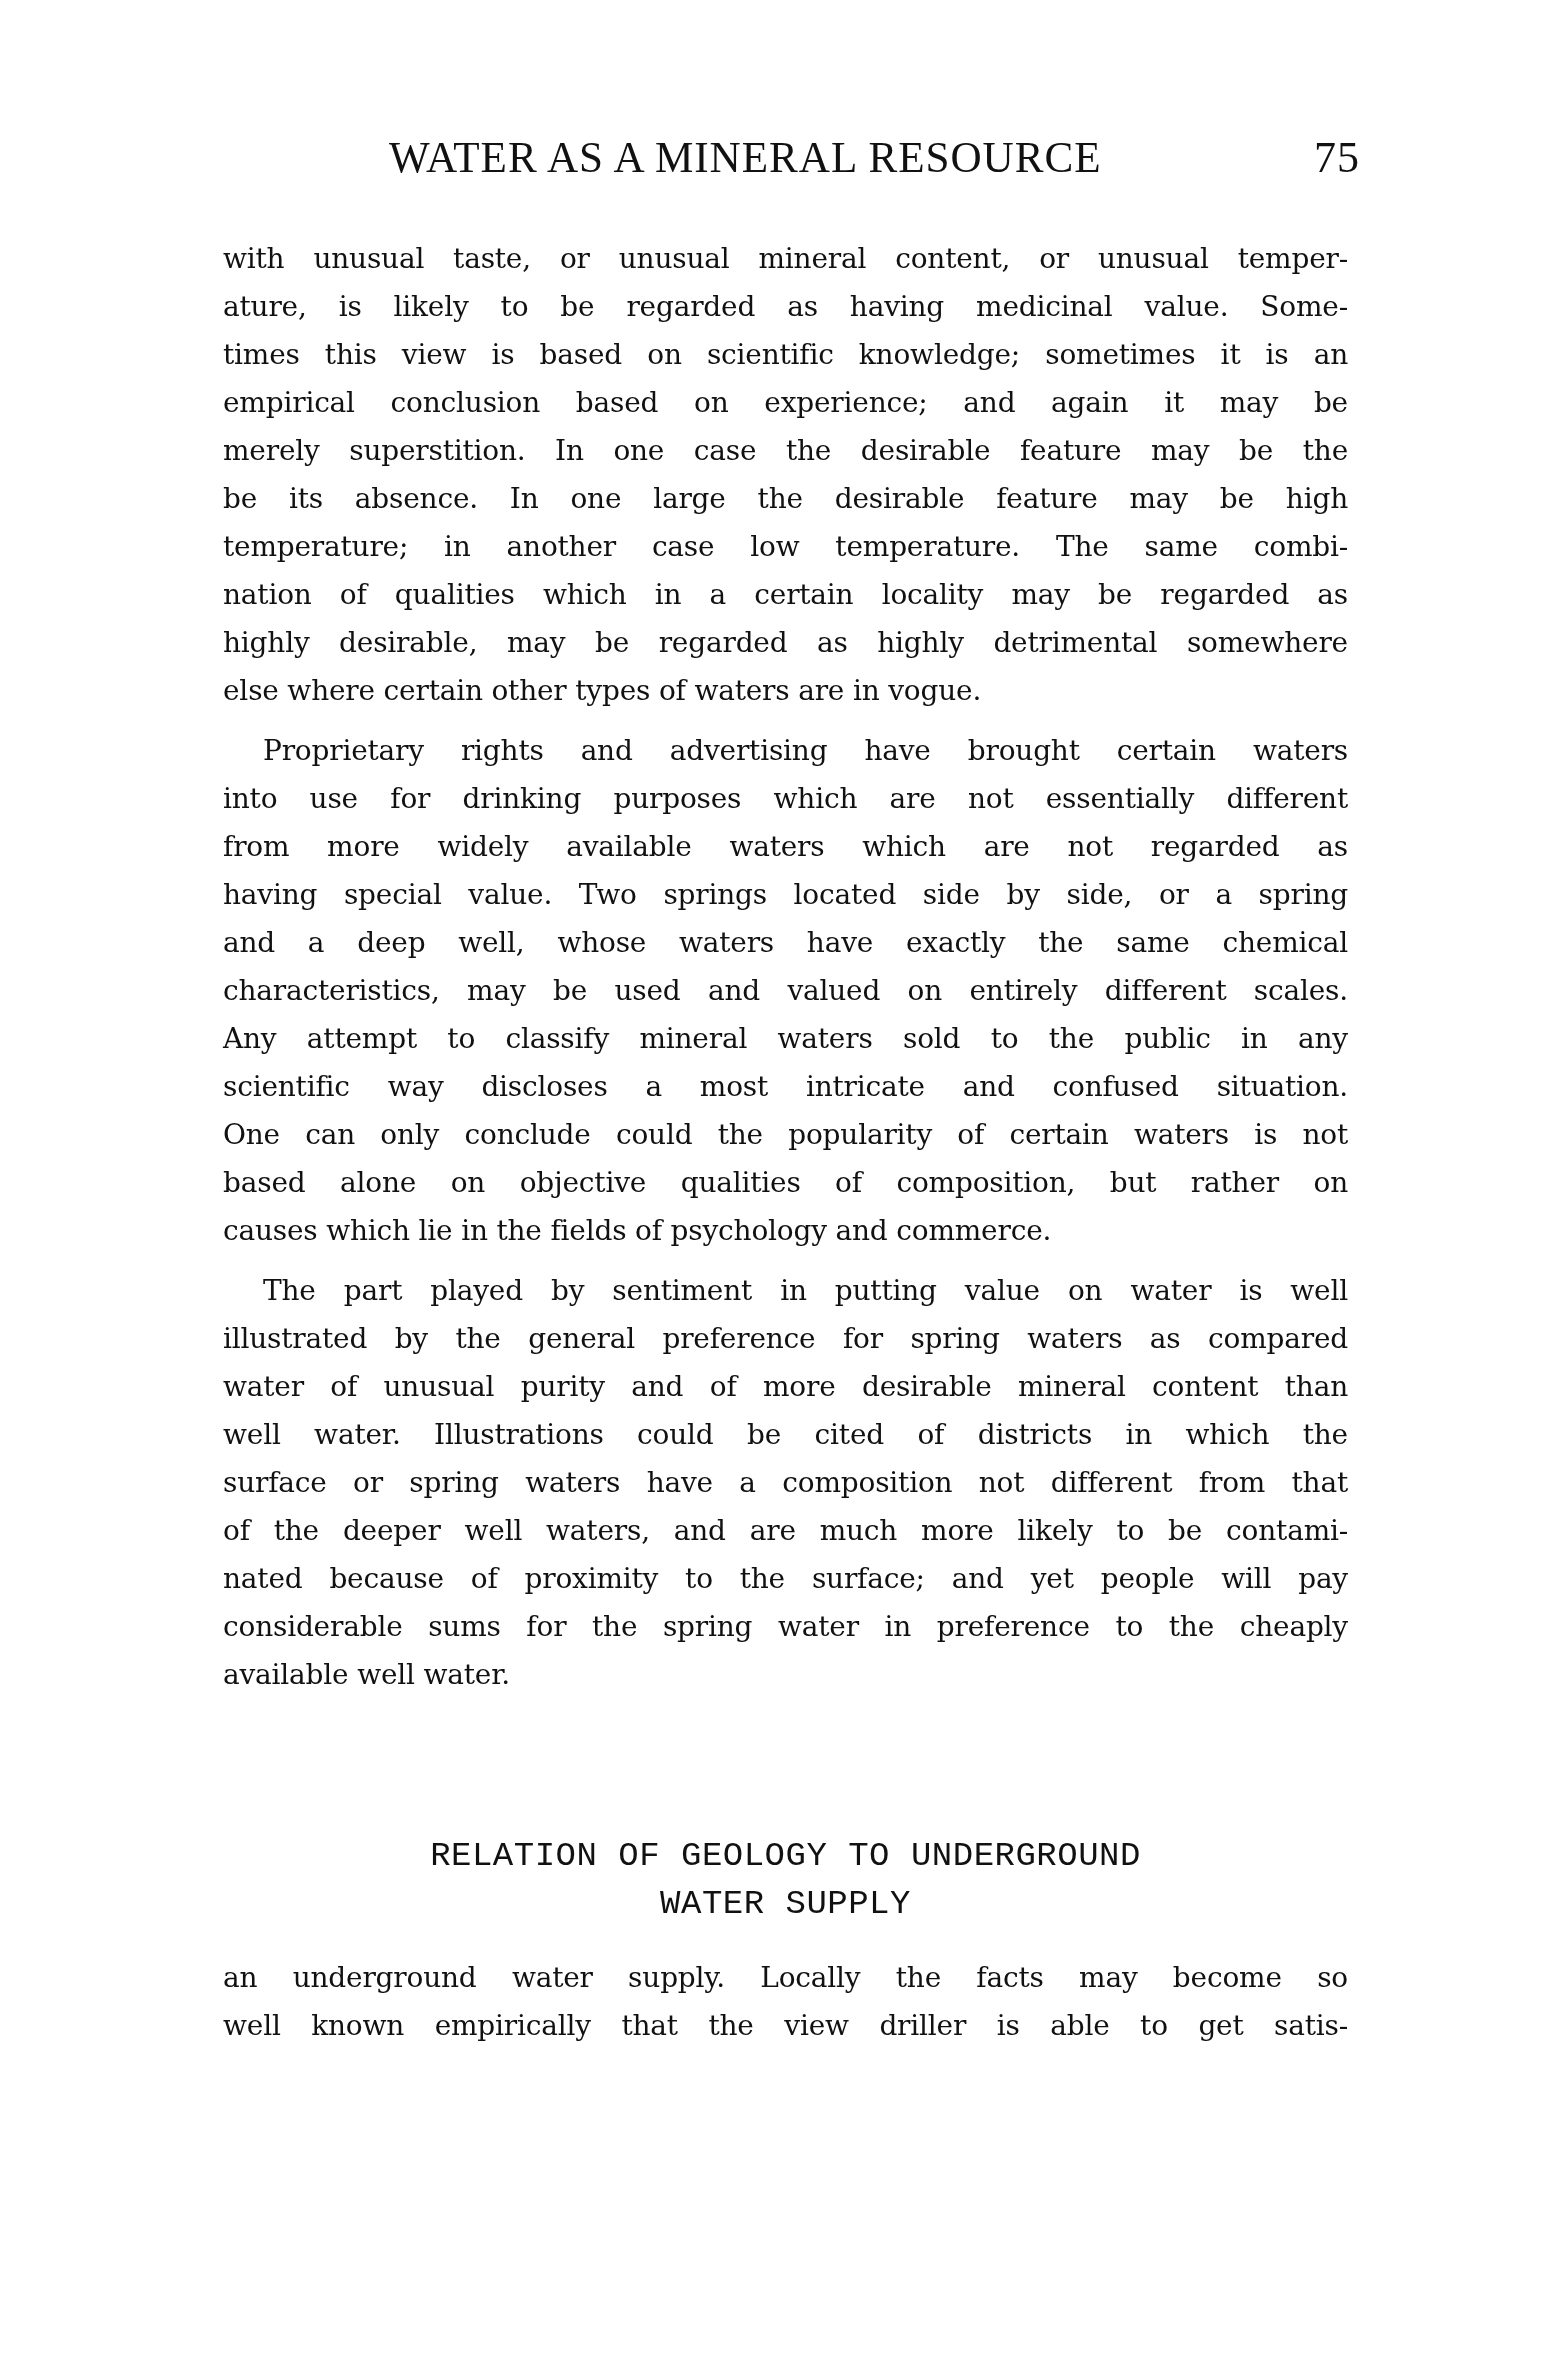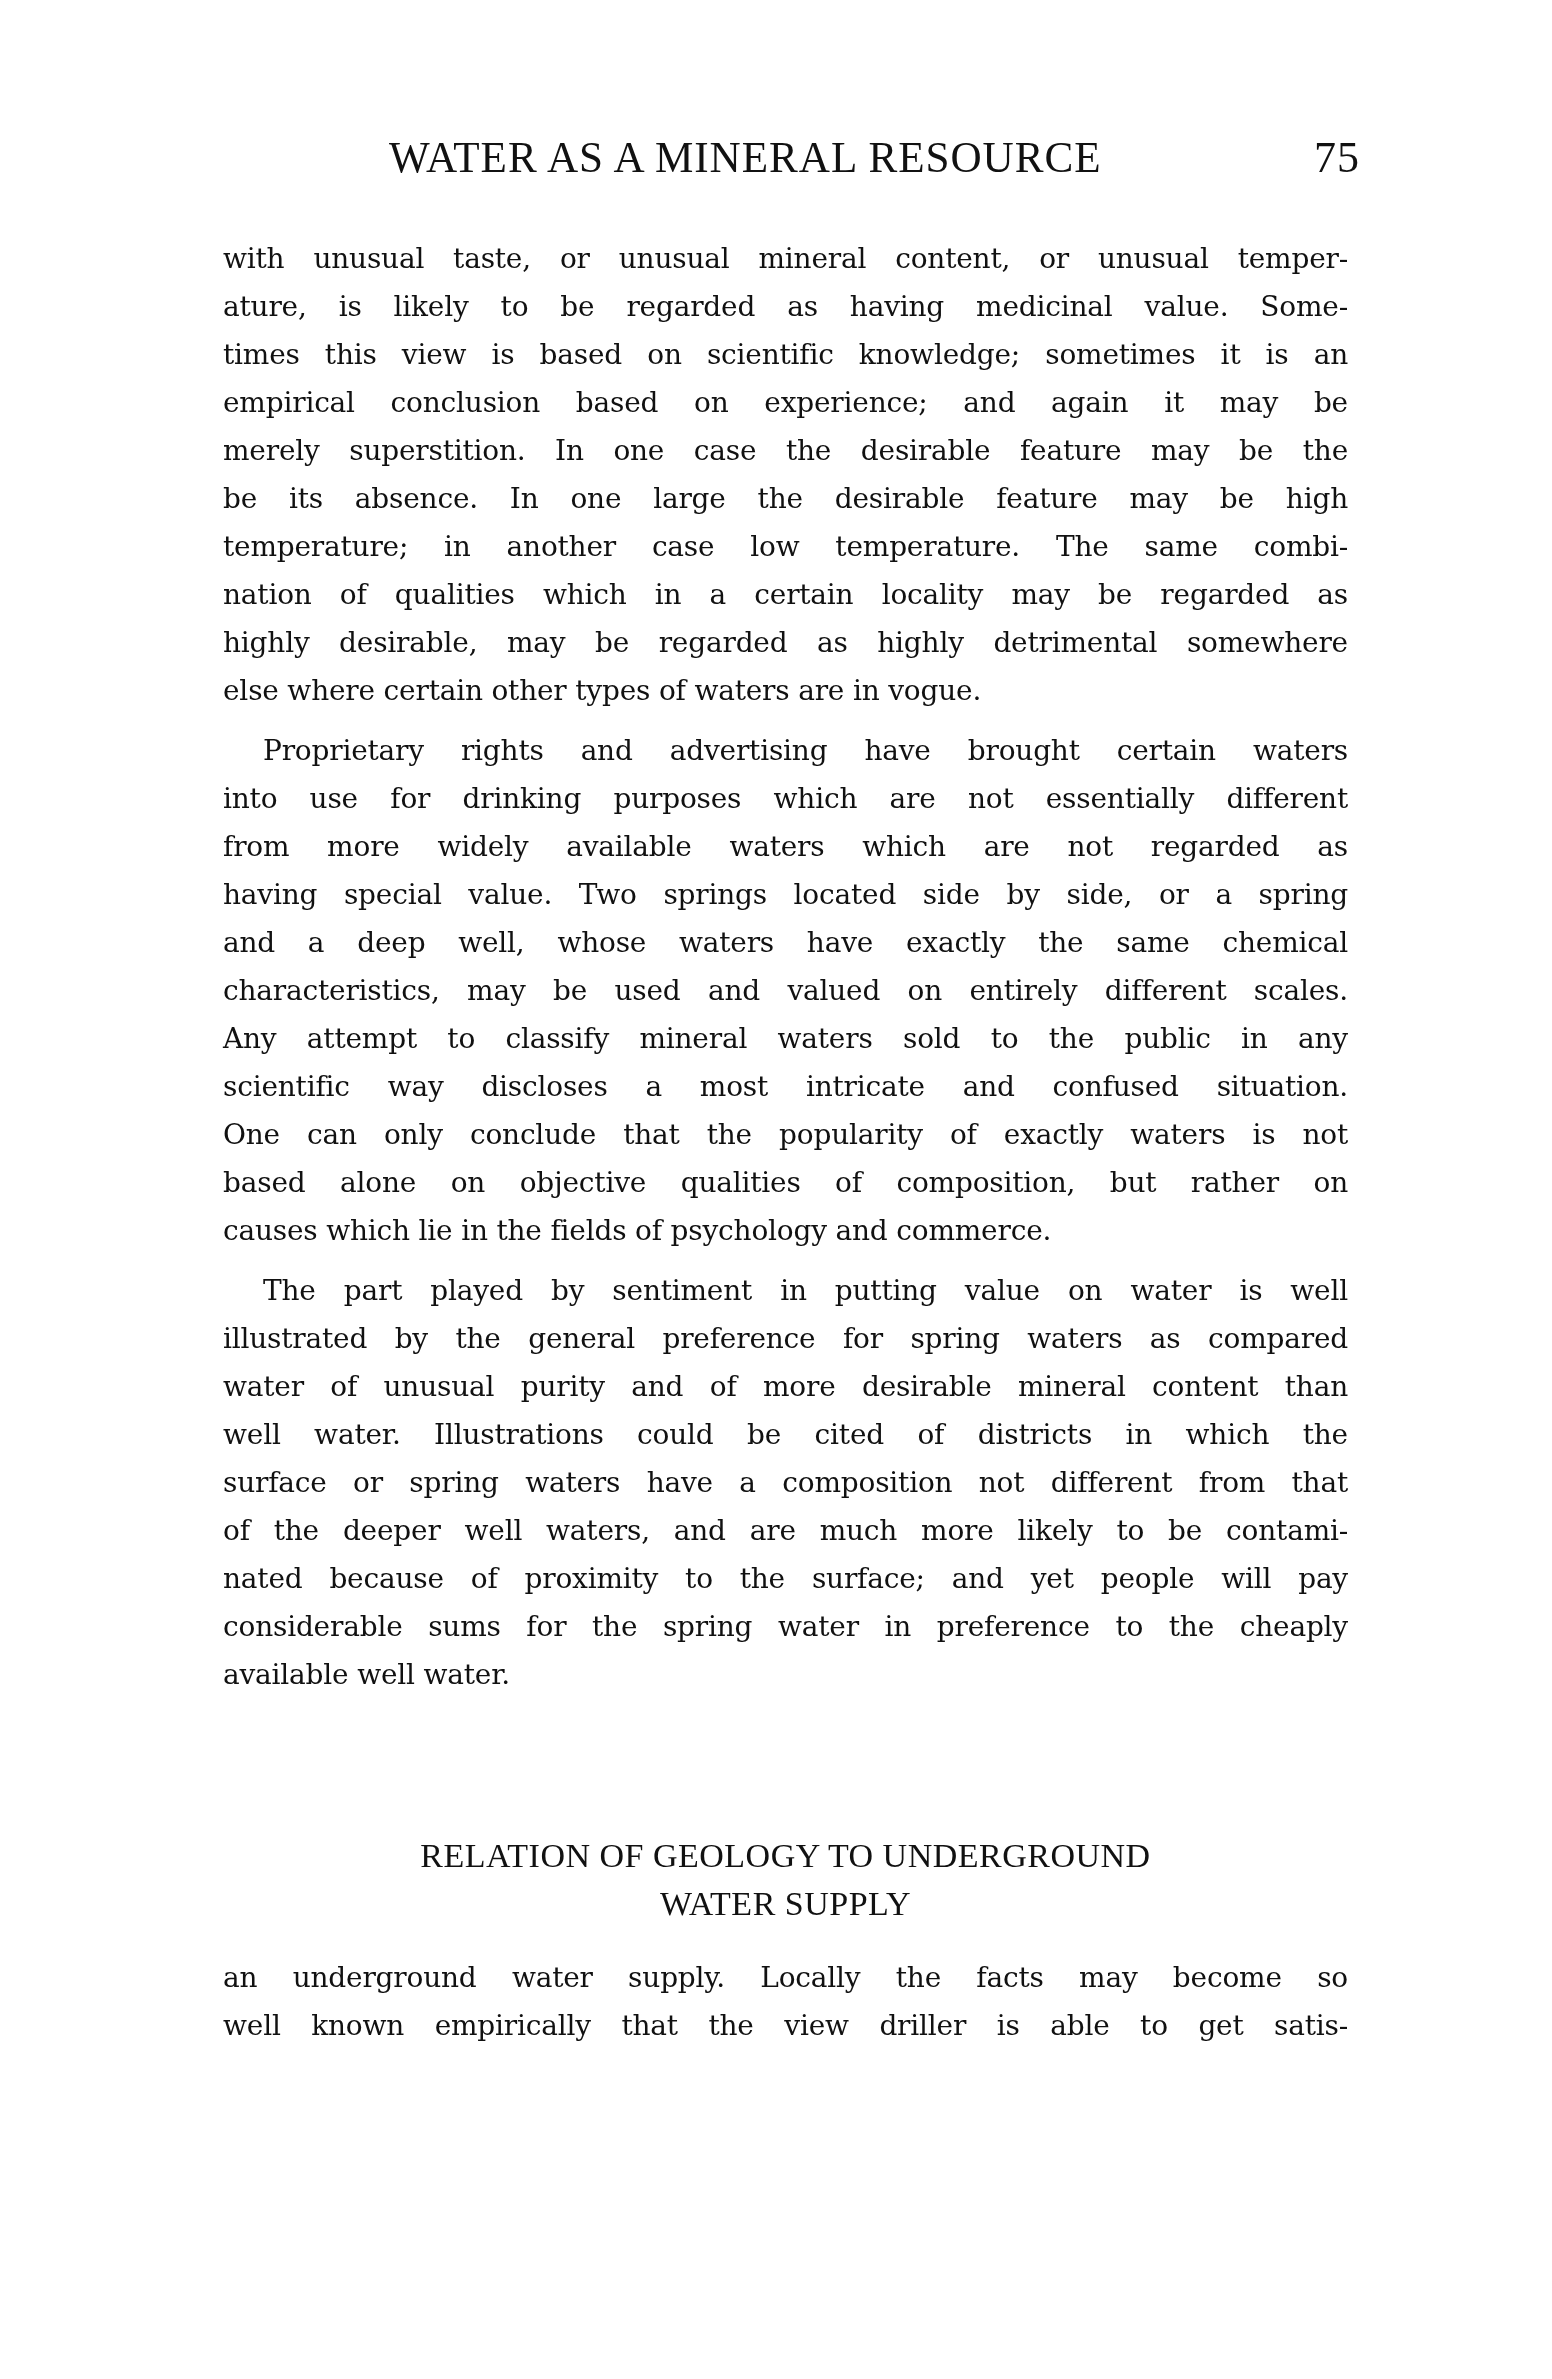--- a/index.html
+++ b/index.html
@@ -77,20 +77,21 @@
       left: 0;
       width: 1149px;
       text-align: center;
       font-family: "Liberation Serif", "DejaVu Serif", serif;
       font-size: 34px;
       line-height: 48px;
       letter-spacing: 0.5px;
     }
     .section-heading span {
       display: block;
+      font-family: Liberation Mono, monospace;
     }
     .final-text {
       position: absolute;
       top: 1942px;
       left: 0;
       width: 1149px;
     }
   </style>
 </head>
 <body>
@@ -118,21 +119,21 @@
 
     <p class="para">
       <span class="line indent">Proprietary rights and advertising have brought certain waters</span>
       <span class="line">into use for drinking purposes which are not essentially different</span>
       <span class="line">from more widely available waters which are not regarded as</span>
       <span class="line">having special value. Two springs located side by side, or a spring</span>
       <span class="line">and a deep well, whose waters have exactly the same chemical</span>
       <span class="line">characteristics, may be used and valued on entirely different scales.</span>
       <span class="line">Any attempt to classify mineral waters sold to the public in any</span>
       <span class="line">scientific way discloses a most intricate and confused situation.</span>
-      <span class="line">One can only conclude that the popularity of exactly waters is not</span>
+      <span class="line">One can only conclude could the popularity of certain waters is not</span>
       <span class="line">based alone on objective qualities of composition, but rather on</span>
       <span class="line last">causes which lie in the fields of psychology and commerce.</span>
     </p>
 
     <p class="para">
       <span class="line indent">The part played by sentiment in putting value on water is well</span>
       <span class="line">illustrated by the general preference for spring waters as compared</span>
       <span class="line">water of unusual purity and of more desirable mineral content than</span>
       <span class="line">well water. Illustrations could be cited of districts in which the</span>
       <span class="line">surface or spring waters have a composition not different from that</span>

